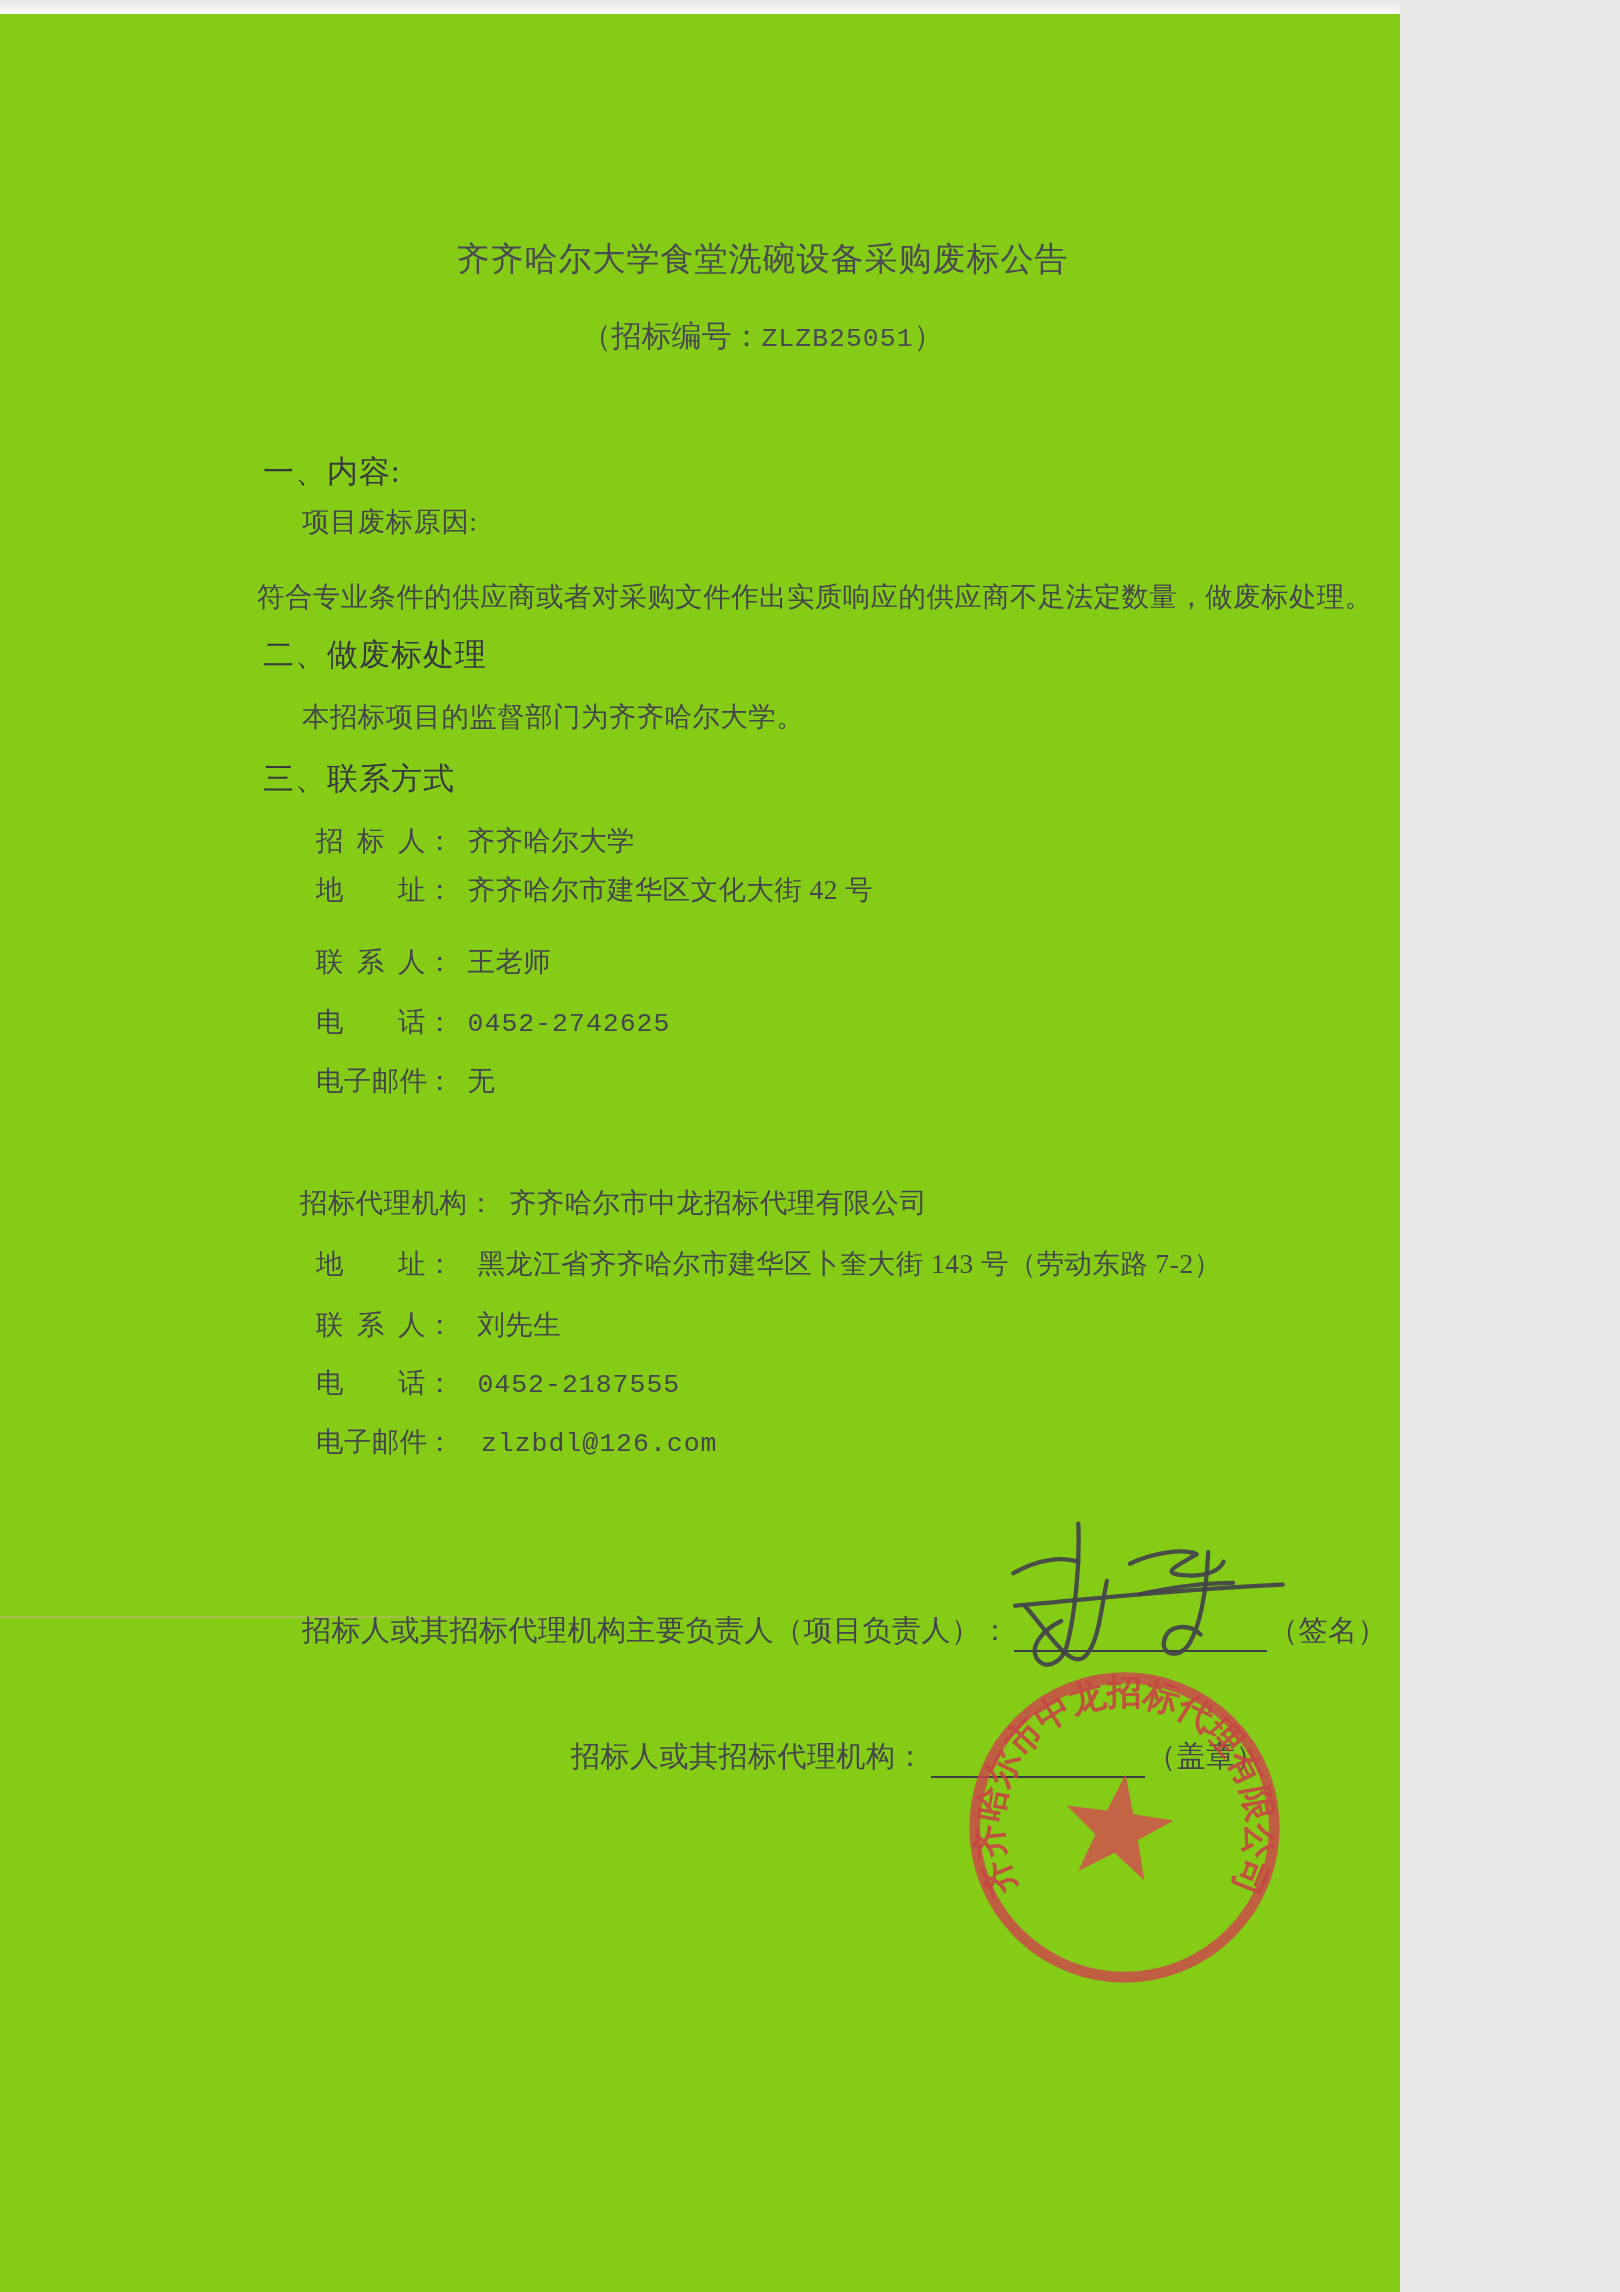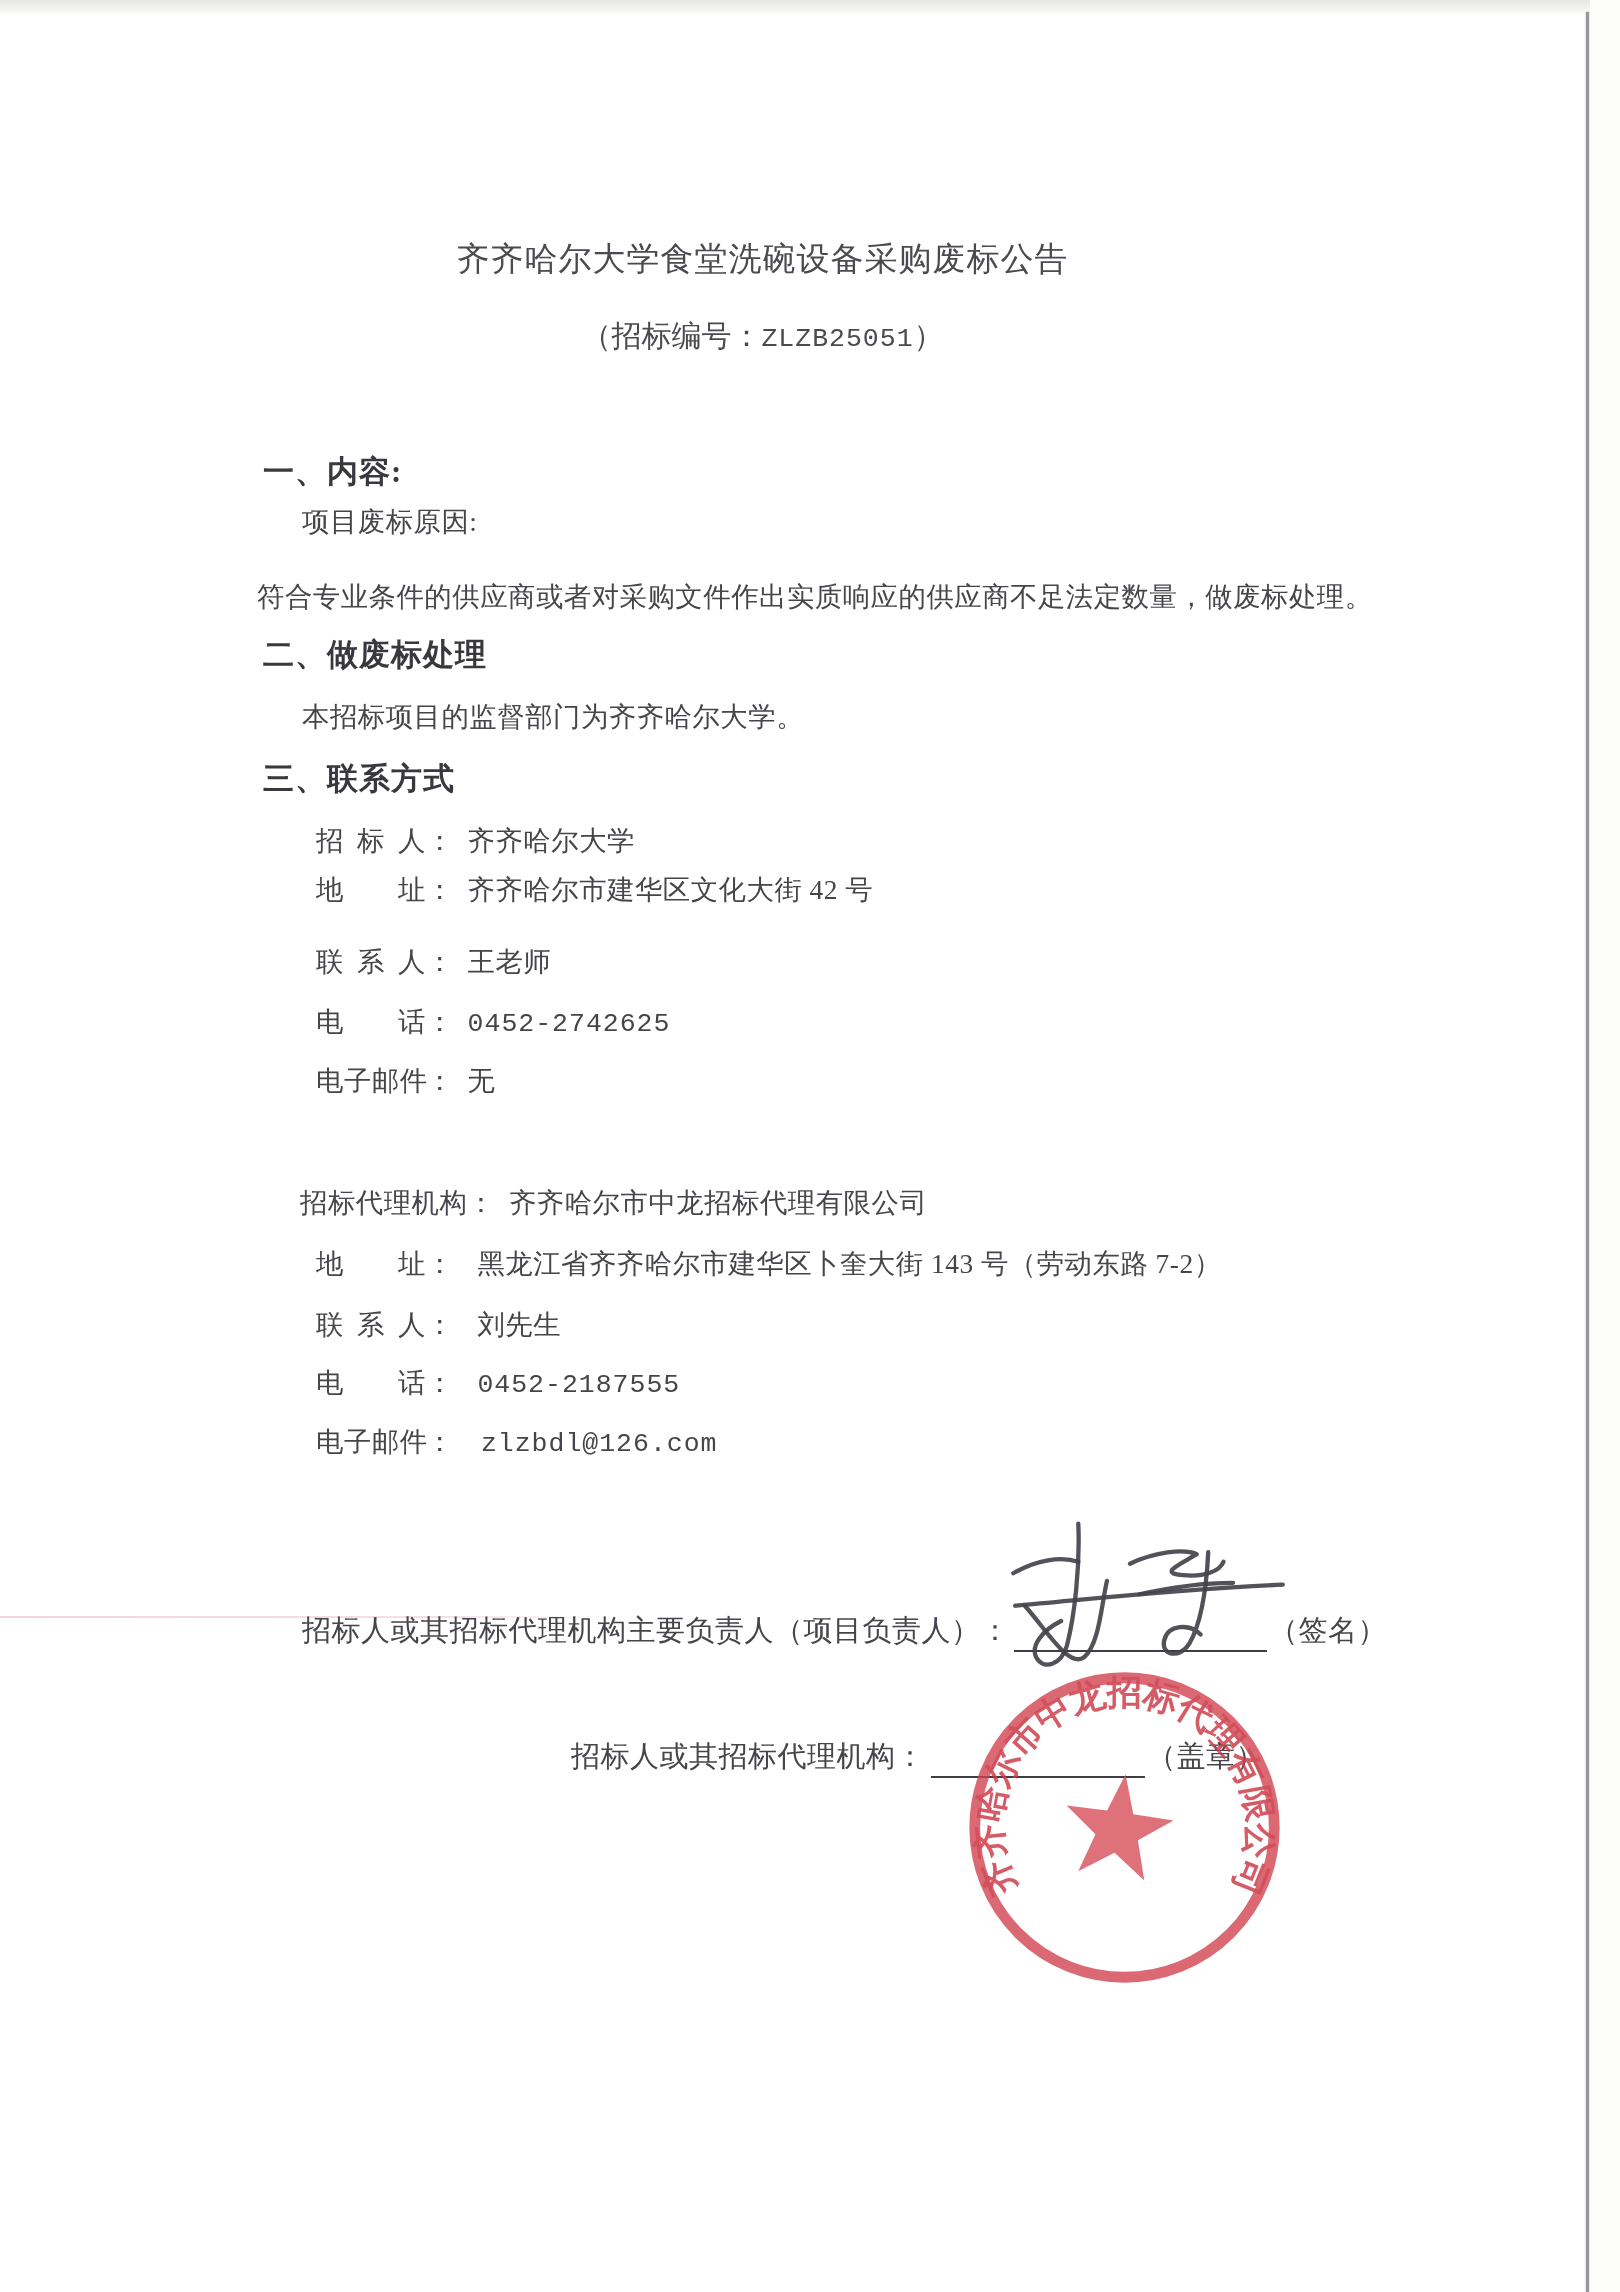--- a/index.html
+++ b/index.html
@@ -1,37 +1,37 @@
 <!DOCTYPE html>
 <html><head>
 <meta charset="utf-8">
 <style>
   html,body{margin:0;padding:0;background:#e8e8e6;}
   .page{
     position:relative;
-    width:1620px;height:2293px;
-    background:#ffffff;
+    width:1400px;height:2293px;
+    background:#84cc16;
     overflow:hidden;
     font-family:"Liberation Serif","DejaVu Serif",serif;
     color:#45454b;
   }
   .edge-top{position:absolute;left:0;top:0;width:100%;height:13.7px;
     background:linear-gradient(#e6e6e4,#fbfbf8);}
   .edge-right-strip{position:absolute;left:1590px;top:0;width:30px;height:100%;
     background:#fdfdfb;}
   .edge-right-line{position:absolute;left:1586px;top:11.8px;width:2.9px;height:2281px;
     background:#7d7d87;opacity:.8;box-shadow:0 0 2px #9a9aa2;}
   .faint-line{position:absolute;left:0;top:1616px;width:627px;height:2px;
     background:linear-gradient(90deg, rgba(224,166,170,.45), rgba(224,166,170,.35) 70%, rgba(224,166,170,0));}
   .abs{position:absolute;white-space:nowrap;}
   .title{left:221px;top:237px;width:1083px;text-align:center;
     font-size:33px;letter-spacing:1px;color:#4a4a50;}
   .subtitle{left:221px;top:316px;width:1083px;text-align:center;
     font-size:30px;color:#4a4a50;}
-  .h{font-size:31px;font-weight:bold;color:#38383e;left:263px;letter-spacing:1px;}
+  .h{font-size:31px;font-weight:normal;color:#38383e;left:263px;letter-spacing:1px;}
   .t{font-size:27.4px;letter-spacing:0.5px;}
   .para{width:1137px;}
   .row{font-size:27.4px;letter-spacing:0.5px;left:300px;}
   .clabel{display:inline-block;width:110px;text-align:justify;text-align-last:justify;margin-left:16px;}
   .wlabel{display:inline-block;width:auto;}
   .cval{margin-left:13.7px;}
   .mono{font-family:Liberation Mono, monospace;font-size:26.5px;letter-spacing:1px;}
   .sigrow{font-size:29px;letter-spacing:0.5px;line-height:43px;}
   .uline{display:inline-block;border-bottom:2.5px solid #3d3d43;height:37px;vertical-align:bottom;}
   .u1{width:253px;margin-left:3.9px;margin-right:2px;}

